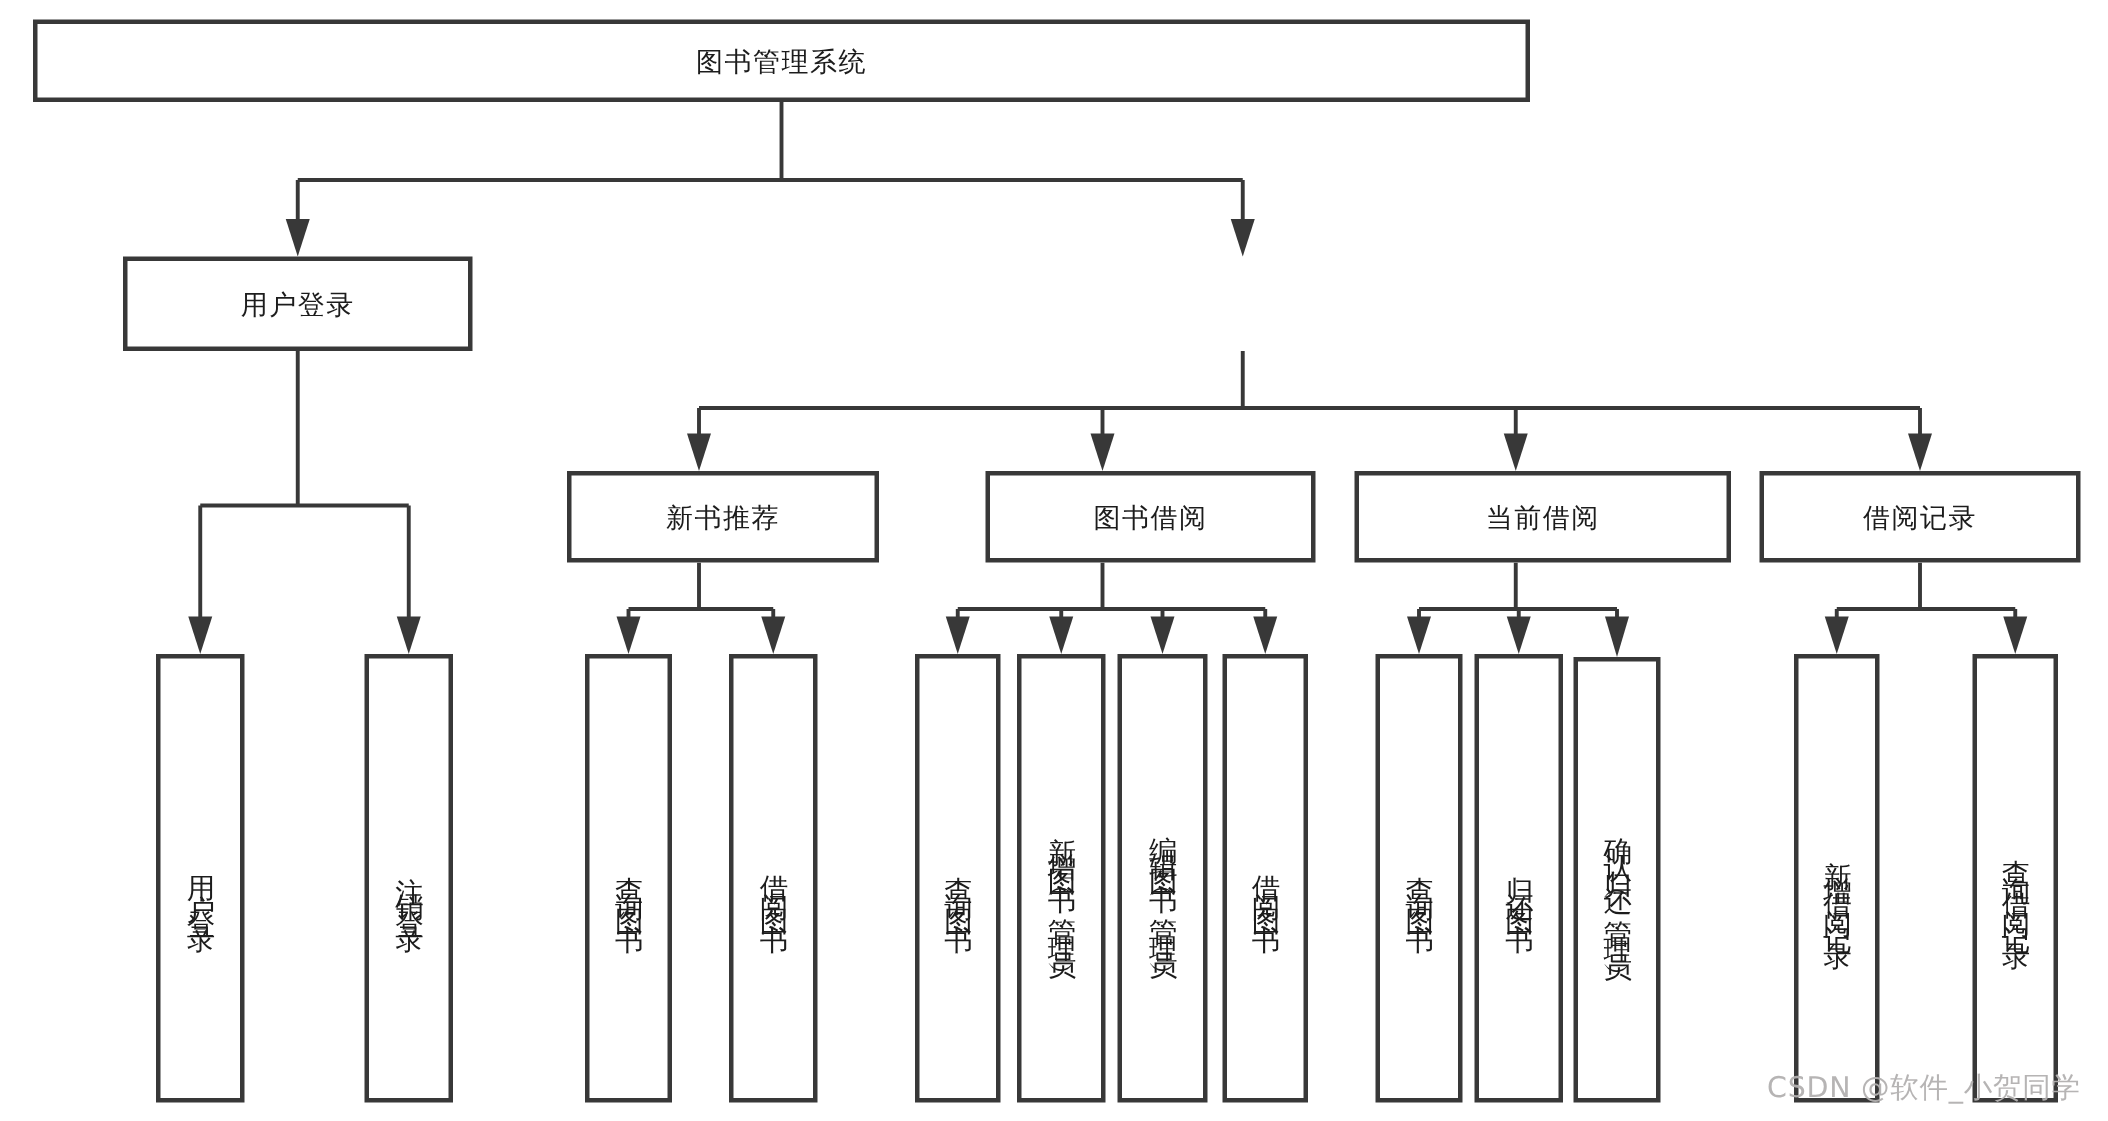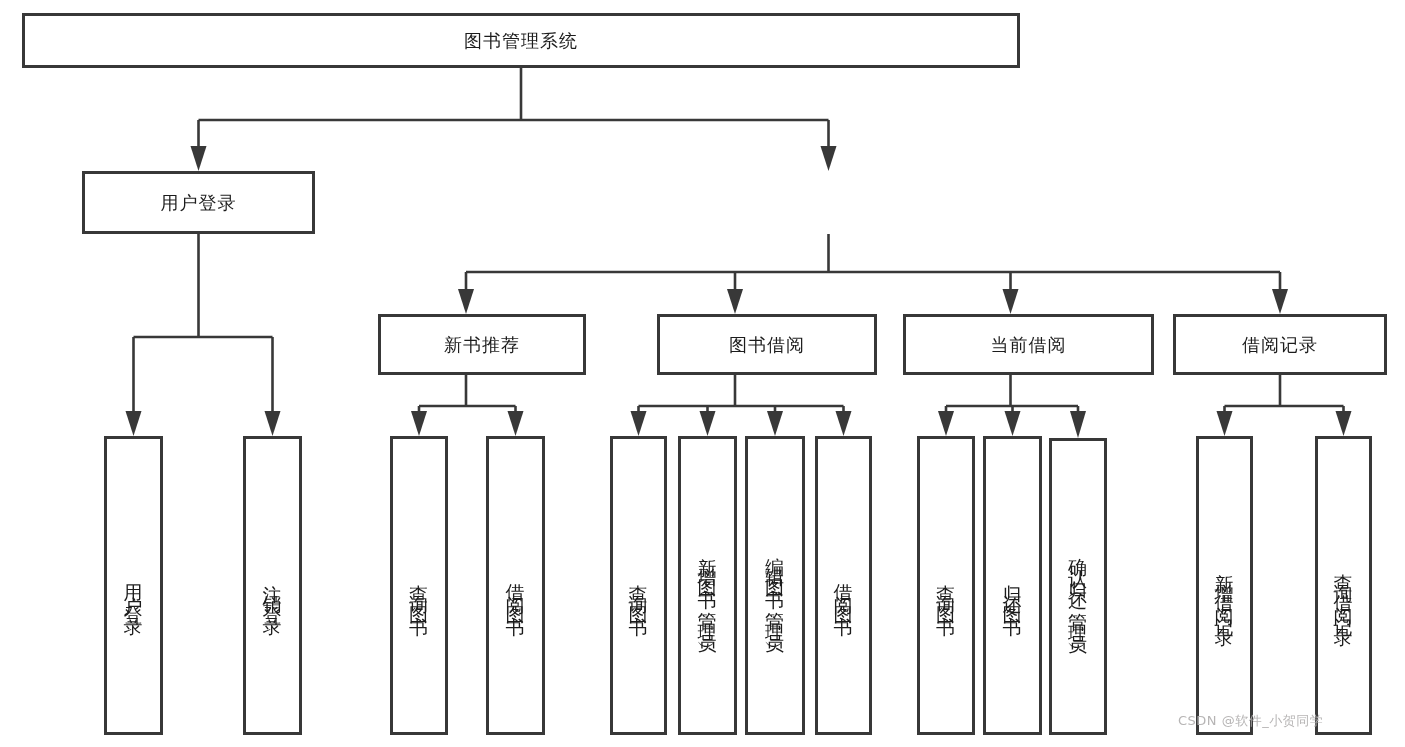--- a/index.html
+++ b/index.html
@@ -55,21 +55,21 @@
     fill: none;
   }
   svg.connectors path.ar {
     fill: #383838;
     stroke: none;
   }
   .watermark {
     position: absolute;
     left: 1178px;
     top: 712px;
-    font-size: 13px;
+    font-size: 19px;
     color: #b3b1b1;
     letter-spacing: 0.5px;
     white-space: nowrap;
     z-index: 5;
     opacity: 0.95;
   }
 </style>
 </head>
 <body>
 

